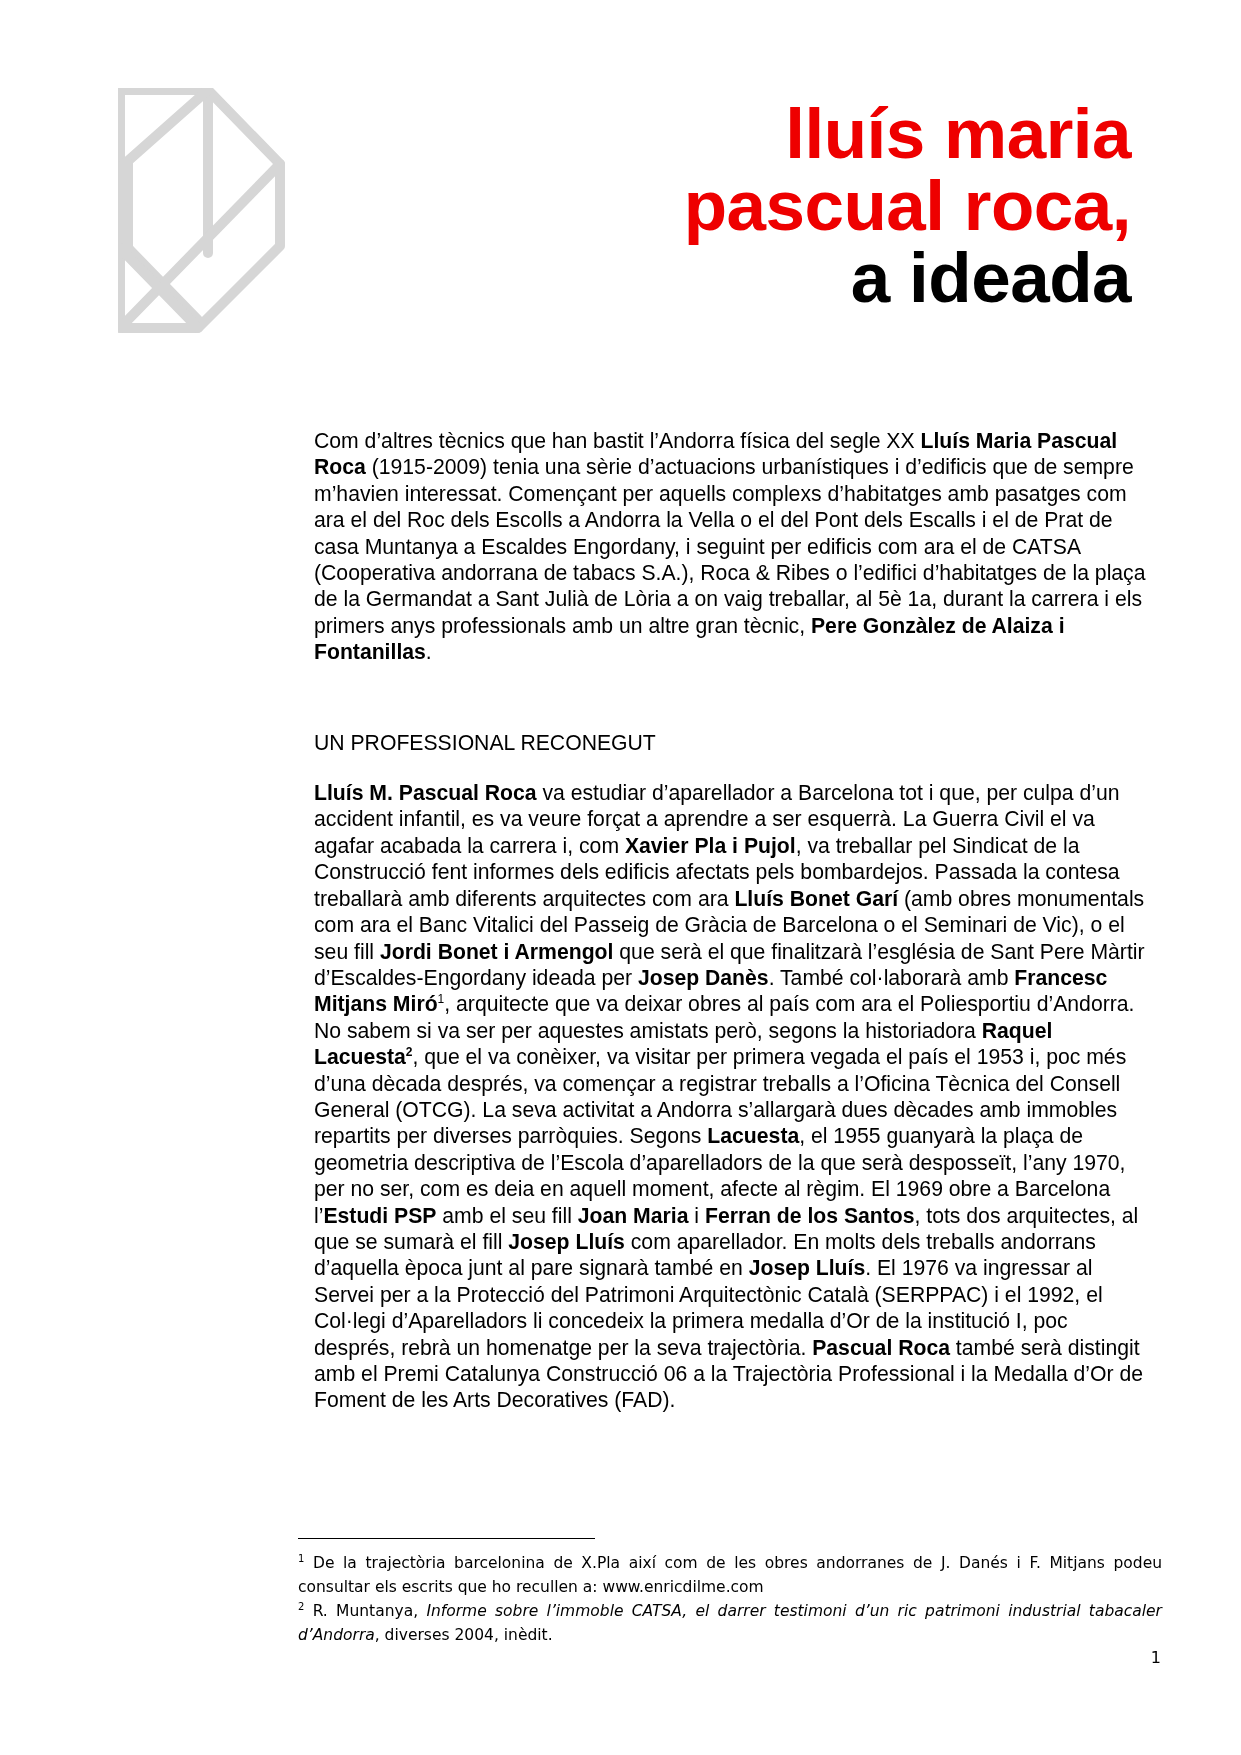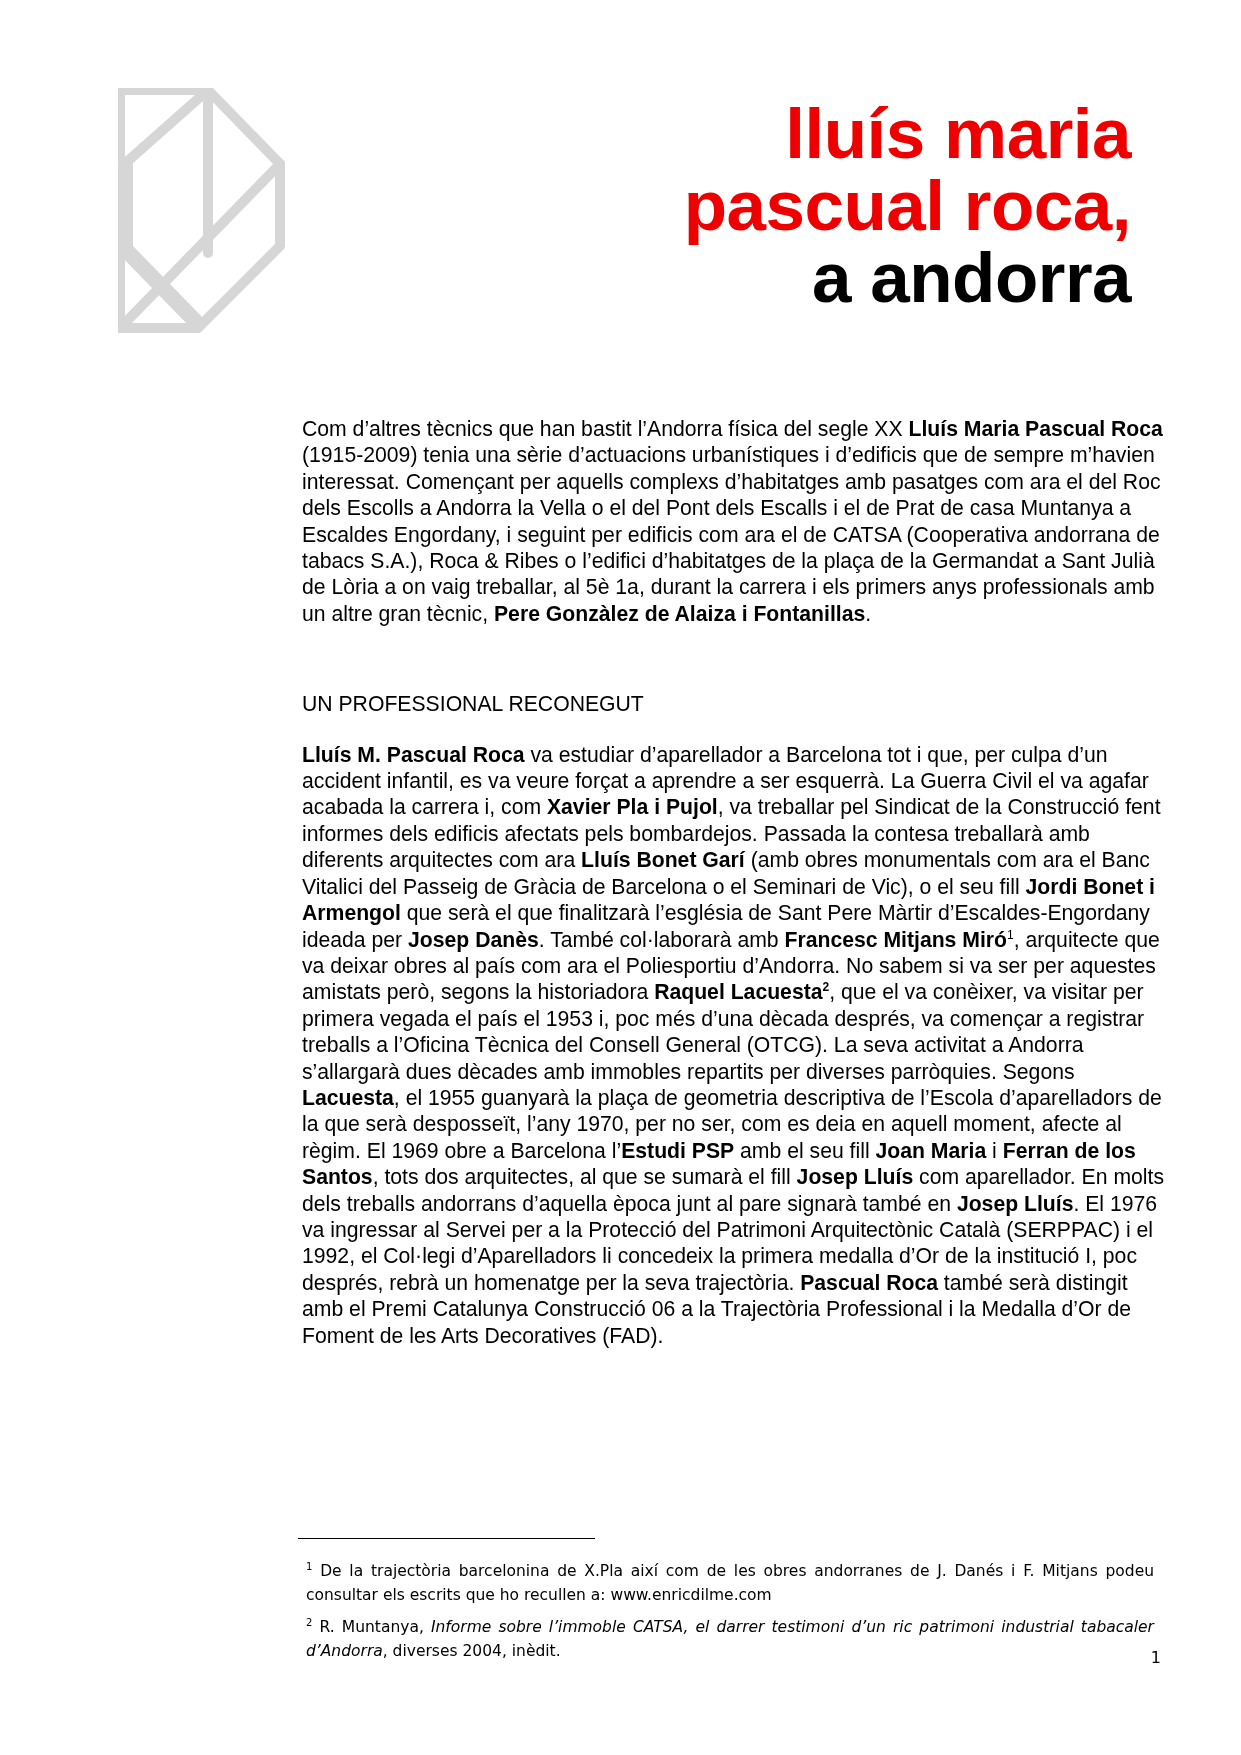--- a/index.html
+++ b/index.html
@@ -2,27 +2,27 @@
 <html><head>
 <meta charset="utf-8">
 <style>
   html, body { margin: 0; padding: 0; background: #ffffff; }
   body { width: 1241px; height: 1755px; position: relative; overflow: hidden; font-family: "Liberation Sans", sans-serif; color: #000; }
   .logo { position: absolute; left: 118px; top: 88px; width: 200px; height: 275px; }
   .title { position: absolute; right: 110px; top: 98px; text-align: right; font-family: "Liberation Sans", sans-serif; font-weight: bold; font-size: 71px; line-height: 72px; letter-spacing: -0.5px; }
   .title .red { color: #ee0000; }
   .title .black { color: #000000; }
   .main { position: absolute; left: 298px; width: 870px; top: 412px; font-size: 21.2px; line-height: 26.4px; }
-  .main p { margin: 4px; }
+  .main p { margin: 16px; }
   .main b { font-weight: bold; }
   .heading { font-weight: normal; margin-top: 64px !important; margin-bottom: 24px !important; }
   sup { font-size: 12px; line-height: 0; vertical-align: 8px; }
   .fn-rule { position: absolute; left: 298px; top: 1538px; width: 297px; height: 1px; background: #000; }
   .footnotes { position: absolute; left: 298px; width: 864px; top: 1551px; font-family: "DejaVu Sans", sans-serif; font-size: 15.5px; line-height: 24px; text-align: justify; }
-  .footnotes p { margin: 8px; }
+  .footnotes p { margin: 0; }
   .footnotes sup { font-size: 10px; vertical-align: 6px; }
   .footnotes i { font-style: italic; }
   .page-number { position: absolute; right: 80px; top: 1648px; font-family: "DejaVu Sans", sans-serif; font-size: 16px; }
 </style>
 </head>
 <body>
 
 <div class="logo">
   <svg width="200" height="275" viewBox="0 0 200 275" fill="none" stroke="#d6d6d6" stroke-width="10" stroke-linejoin="round" stroke-linecap="round">
 
@@ -36,21 +36,21 @@
 
     <path d="M162,76 L2,240"></path>
 
     <path d="M2,160 L80,240"></path>
   </svg>
 </div>
 
 <div class="title">
   <div class="red">lluís maria</div>
   <div class="red">pascual roca,</div>
-  <div class="black">a andorra</div>
+  <div class="black">a ideada</div>
 </div>
 
 <div class="main">
   <p><span>Com d’altres tècnics que han bastit l’Andorra física del segle XX </span><b>Lluís Maria Pascual Roca</b><span> (1915-2009) tenia una sèrie d’actuacions urbanístiques i d’edificis que de sempre m’havien interessat. Començant per aquells complexs d’habitatges amb pasatges com ara el del Roc dels Escolls a Andorra la Vella o el del Pont dels Escalls i el de Prat de casa Muntanya a Escaldes Engordany, i seguint per edificis com ara el de CATSA (Cooperativa andorrana de tabacs S.A.), Roca &amp; Ribes o l’edifici d’habitatges de la plaça de la Germandat a Sant Julià de Lòria a on vaig treballar, al 5è 1a, durant la carrera i els primers anys professionals amb un altre gran tècnic, </span><b>Pere Gonzàlez de Alaiza i Fontanillas</b><span>.</span></p>
 
   <p class="heading">UN PROFESSIONAL RECONEGUT</p>
 
   <p><b>Lluís M. Pascual Roca</b><span> va estudiar d’aparellador a Barcelona tot i que, per culpa d’un accident infantil, es va veure forçat a aprendre a ser esquerrà. La Guerra Civil el va agafar acabada la carrera i, com </span><b>Xavier Pla i Pujol</b><span>, va treballar pel Sindicat de la Construcció fent informes dels edificis afectats pels bombardejos. Passada la contesa treballarà amb diferents arquitectes com ara </span><b>Lluís Bonet Garí</b><span> (amb obres monumentals com ara el Banc Vitalici del Passeig de Gràcia de Barcelona o el Seminari de Vic), o el seu fill </span><b>Jordi Bonet i Armengol</b><span> que serà el que finalitzarà l’església de Sant Pere Màrtir d’Escaldes-Engordany ideada per </span><b>Josep Danès</b><span>. També col·laborarà amb </span><b>Francesc Mitjans Miró</b><sup style="font-weight:normal">1</sup><span>, arquitecte que va deixar obres al país com ara el Poliesportiu d’Andorra. No sabem si va ser per aquestes amistats però, segons la historiadora </span><b>Raquel Lacuesta</b><sup style="font-weight:bold">2</sup><span>, que el va conèixer, va visitar per primera vegada el país el 1953 i, poc més d’una dècada després, va començar a registrar treballs a l’Oficina Tècnica del Consell General (OTCG). La seva activitat a Andorra s’allargarà dues dècades amb immobles repartits per diverses parròquies. Segons </span><b>Lacuesta</b><span>, el 1955 guanyarà la plaça de geometria descriptiva de l’Escola d’aparelladors de la que serà desposseït, l’any 1970, per no ser, com es deia en aquell moment, afecte al règim. El 1969 obre a Barcelona l’</span><b>Estudi PSP</b><span> amb el seu fill </span><b>Joan Maria</b><span> i </span><b>Ferran de los Santos</b><span>, tots dos arquitectes, al que se sumarà el fill </span><b>Josep Lluís</b><span> com aparellador. En molts dels treballs andorrans d’aquella època junt al pare signarà també en </span><b>Josep Lluís</b><span>. El 1976 va ingressar al Servei per a la Protecció del Patrimoni Arquitectònic Català (SERPPAC) i el 1992, el Col·legi d’Aparelladors li concedeix la primera medalla d’Or de la institució I, poc després, rebrà un homenatge per la seva trajectòria. </span><b>Pascual Roca</b><span> també serà distingit amb el Premi Catalunya Construcció 06 a la Trajectòria Professional i la Medalla d’Or de Foment de les Arts Decoratives (FAD).</span></p>
 </div>
 

